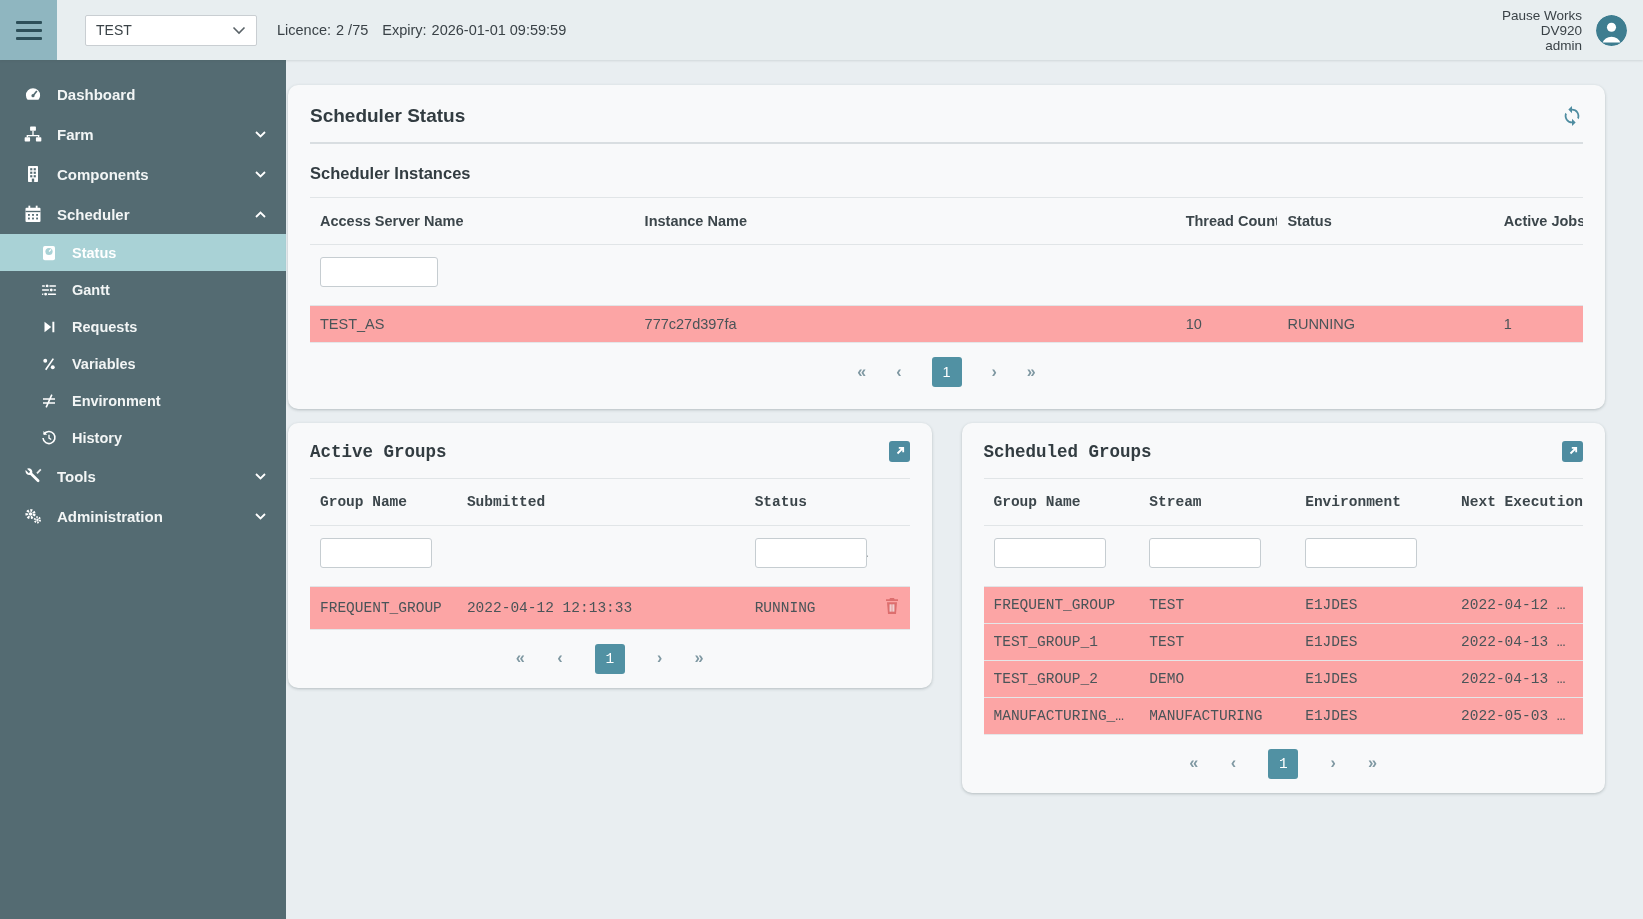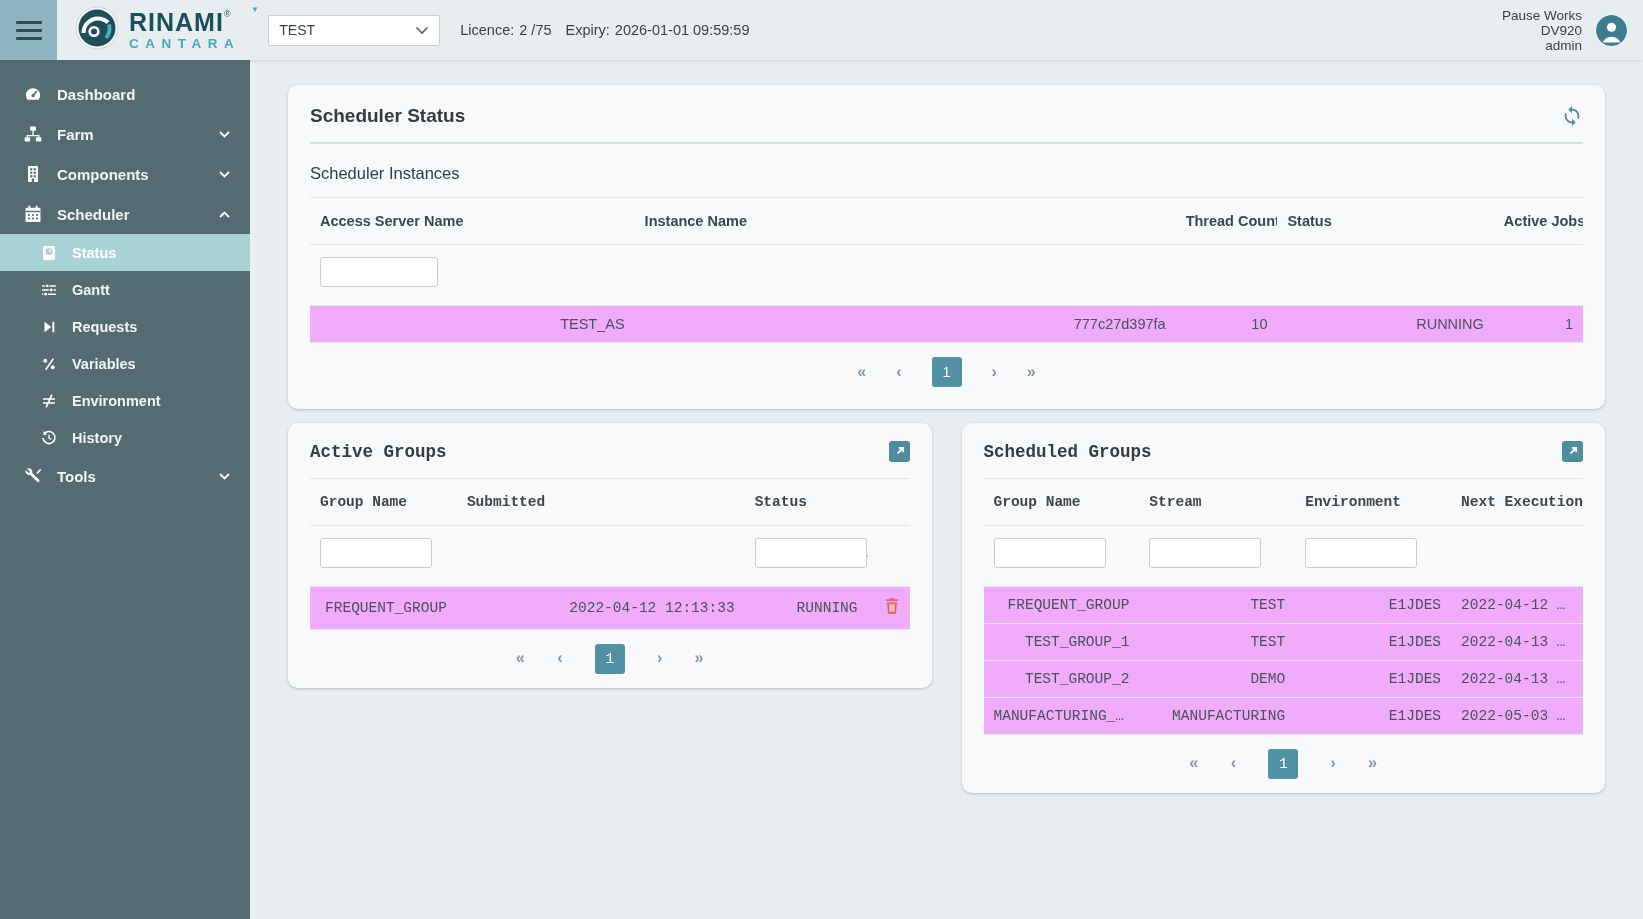--- a/index.html
+++ b/index.html
@@ -35,21 +35,21 @@
     padding:0 10px; font-size:14px; color:#3a4247; cursor:pointer;
   }
   .env-select .sel-label{ flex:1; }
   .licence{ margin-left:20px; font-size:14.5px; color:#3a4247; display:flex; gap:14px; }
   .licence b{ font-weight:400; }
   .licence .pair{ display:flex; gap:5px; }
   .user-block{ margin-left:auto; text-align:right; font-size:13.5px; line-height:15px; color:#3a4247; }
   .avatar{ width:31px; height:31px; margin:0 16px 0 14px; border-radius:50%; overflow:hidden; flex:0 0 auto; cursor:pointer; }
   
   .sidebar{
-    position:absolute; top:60px; left:0; bottom:0; width:250px;
+    position:absolute; top:60px; left:0; bottom:0; width:286px;
     background:#546b72; padding-top:14px; overflow:hidden;
   }
   .nav-item{
     height:40px; display:flex; align-items:center; padding-left:23px; padding-right:20px;
     color:#f2f5f5; font-size:15px; font-weight:600; cursor:pointer;
   }
   .nav-item .ico{ width:20px; height:20px; margin-right:14px; display:flex; align-items:center; justify-content:center; flex:0 0 auto; }
   .nav-item .chev{ margin-left:auto; display:flex; }
   .nav-sub{ height:37px; padding-left:40px; font-size:14.5px; }
   .nav-sub .ico{ width:18px; height:18px; }
@@ -61,26 +61,26 @@
   }
   .card{
     background:#f8f9fa; border-radius:10px;
     box-shadow:0 1px 3px rgba(60,75,80,.3);
   }
   .card-status{ padding:20px 22px 10px; }
   .card-head{ display:flex; align-items:center; justify-content:space-between; }
   .card-title{ font-size:19px; font-weight:700; color:#323c41; }
   .icon-btn{ background:none; border:none; cursor:pointer; padding:0; display:flex; }
   .divider{ height:2px; background:#d9dee1; margin-top:15px; }
-  .section-title{ font-size:16.5px; font-weight:400; color:#323c41; margin:20px 0 14px; }
+  .section-title{ font-size:16.5px; font-weight:700; color:#323c41; margin:20px 0 14px; }
   table{ width:100%; border-collapse:collapse; table-layout:fixed; font-size:14.5px; }
   th{ text-align:left; font-weight:600; color:#3c464b; padding:15px 10px; border-top:1px solid #e1e5e7; border-bottom:1px solid #e1e5e7; white-space:nowrap; overflow:hidden; }
   td{ padding:10px 10px; color:#4a5458; white-space:nowrap; overflow:hidden; text-overflow:ellipsis; }
   tr.filter-row td{ padding:12px 10px 18px; border-bottom:1px solid #e1e5e7; }
-  tr.data-row{ background:#f0abfc; cursor:pointer;text-align:right; }
+  tr.data-row{ background:#fca5a5; cursor:pointer; }
   tr.data-row td{ border-bottom:1px solid #e4e7e9; }
   .filter-input{
     width:118px; height:30px; border:1px solid #c6cdd1; border-radius:3px;
     background:#fff; padding:0 8px; font-family:inherit; font-size:14px; color:#3a4247;
   }
   .pagination{ display:flex; justify-content:center; align-items:center; gap:30px; padding:14px 0 12px; }
   .pg-arrow{ background:none; border:none; color:#7f98a2; font-size:16px; font-weight:600; cursor:pointer; font-family:inherit; }
   .pg-active{
     width:30px; height:30px; background:#5191a3; color:#fff; border:none; border-radius:3px;
     font-size:14.5px; font-family:inherit; cursor:pointer;
@@ -93,39 +93,20 @@
 </head>
 <body>
 
 <header class="app-header">
   <div class="hamburger">
     <span></span>
       <span></span>
       <span></span>
   </div>
 
-  <div class="brand">
-    <span class="ico">
-      <svg width="44" height="44" viewBox="0 0 44 44">
-        <circle cx="22" cy="22" r="21" fill="#f2f5f6" stroke="#cfd6d9"></circle>
-        <circle cx="22" cy="22" r="18.5" fill="#1d4e59"></circle>
-        <path d="M8.5 27a14.5 14.5 0 0 1 24.5-10.5" stroke="#ffffff" stroke-width="4.2" fill="none"></path>
-        <path d="M34 18.5a14.5 14.5 0 0 1-3 13.5" stroke="#49b0c0" stroke-width="3.8" fill="none"></path>
-        <circle cx="19" cy="25.5" r="5.6" fill="#fff"></circle>
-        <circle cx="19" cy="25.5" r="3" fill="#1d4e59"></circle>
-      </svg>
-    </span>
-    <div class="brand-text">
-      <div>
-        <span class="brand-primary">RINAMI</span><span class="brand-reg">®</span>
-        <span class="brand-accent">▼</span>
-      </div>
-      <div class="brand-secondary">CANTARA</div>
-    </div>
-  </div>
 
   <div class="env-select" role="combobox">
     <span class="sel-label">TEST</span>
     <span>
       <svg width="14" height="9" viewBox="0 0 14 9">
           <path d="M1.5 1.5L7 7l5.5-5.5" stroke="#5a6368" stroke-width="1.6" fill="none"></path>
         </svg>
     </span>
   </div>
 
@@ -311,20 +292,36 @@
       </svg>
     </span>
     <span>Tools</span>
     <span class="chev">
       <svg width="11" height="7" viewBox="0 0 11 7">
           <path d="M1 1l4.5 4.5L10 1" stroke="#fff" stroke-width="1.8" fill="none"></path>
         </svg>
     </span>
   </div>
 
+  <div class="nav-item">
+    <span class="ico">
+      <svg width="20" height="20" viewBox="0 0 24 24">
+        <circle cx="9" cy="9.6" r="4.4" fill="none" stroke="#fff" stroke-width="3.4" stroke-dasharray="2.3 1.7"></circle>
+        <circle cx="9" cy="9.6" r="2.1" fill="#fff"></circle>
+        <circle cx="17.3" cy="16.6" r="3" fill="none" stroke="#fff" stroke-width="2.6" stroke-dasharray="1.8 1.3"></circle>
+        <circle cx="17.3" cy="16.6" r="1.4" fill="#fff"></circle>
+      </svg>
+    </span>
+    <span>Administration</span>
+    <span class="chev">
+      <svg width="11" height="7" viewBox="0 0 11 7">
+          <path d="M1 1l4.5 4.5L10 1" stroke="#fff" stroke-width="1.8" fill="none"></path>
+        </svg>
+    </span>
+  </div>
 </aside>
 
 <main class="main">
 
   <section class="card card-status">
     <div class="card-head">
       <h2 class="card-title">Scheduler Status</h2>
       <button class="icon-btn">
         <svg width="22" height="22" viewBox="0 0 24 24">
           <path fill="#4e8ca0" d="M12 4V1L8 5l4 4V6a6 6 0 0 1 5.65 8.03l1.52 1.52A8 8 0 0 0 12 4zm0 14a6 6 0 0 1-5.65-8.03L4.83 8.45A8 8 0 0 0 12 20v3l4-4-4-4v3z"></path>

